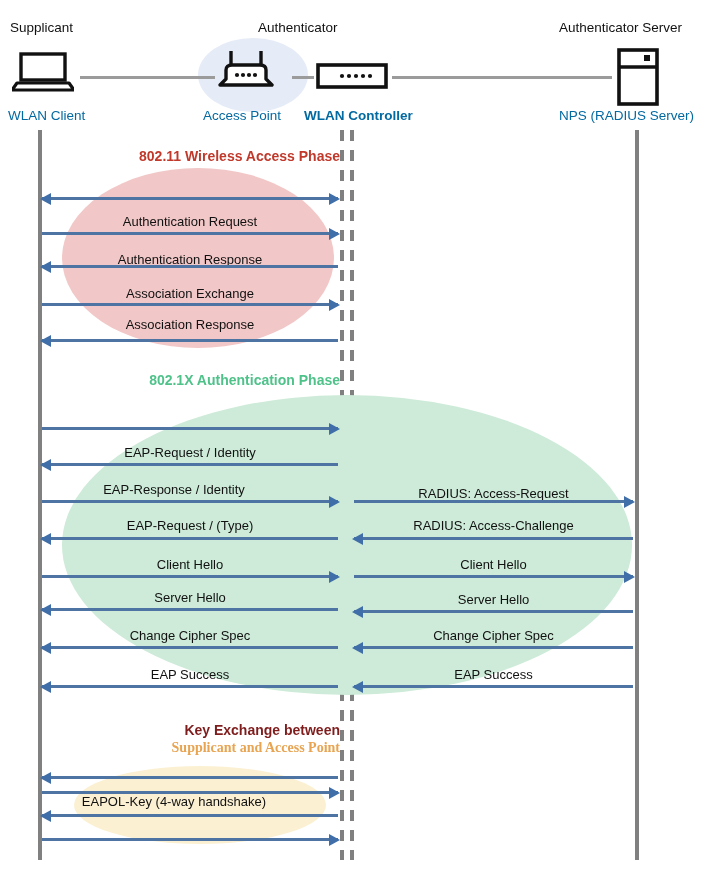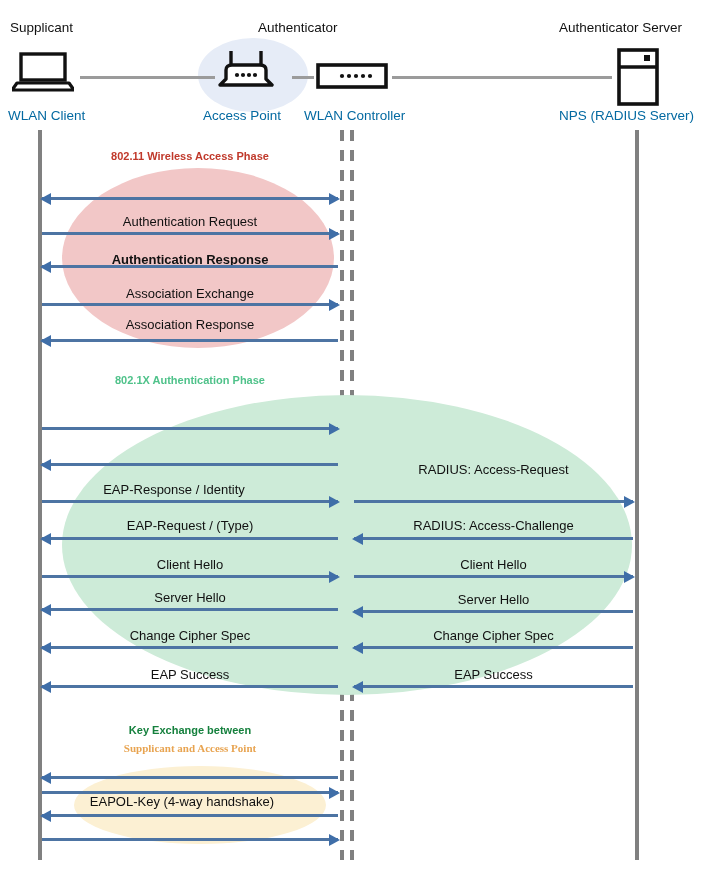--- a/index.html
+++ b/index.html
@@ -24,21 +24,21 @@
   .lifeline-dash{position:absolute;width:4px;
       background:repeating-linear-gradient(to bottom,#808080 0 11px,transparent 11px 20px);}
 
   
   .ell{position:absolute;border-radius:50%;}
   .ell-pink{background:#f2c7c7;}
   .ell-green{background:#cdebd8;}
   .ell-yellow{background:#fcf0d3;}
 
   
-  .phase-head{position:absolute;font-size:11px;font-weight:bold;text-align:center;
+  .phase-head{position:absolute;font-size:14px;font-weight:bold;text-align:right;
               white-space:nowrap;line-height:18px;}
 
   
   .arrow{position:absolute;height:3px;background:#4d74a3;}
   .ah{position:absolute;width:0;height:0;}
   .ah-r{border-top:6px solid transparent;border-bottom:6px solid transparent;
         border-left:11px solid #3f6ea8;}
   .ah-l{border-top:6px solid transparent;border-bottom:6px solid transparent;
         border-right:11px solid #3f6ea8;}
 
@@ -88,21 +88,21 @@
       <rect x="2" y="3" width="68" height="22" fill="#fff" stroke="#111" stroke-width="3.6"></rect>
       <g fill="#111">
         <circle cx="26" cy="14" r="2.1"></circle>
           <circle cx="33" cy="14" r="2.1"></circle>
         <circle cx="40" cy="14" r="2.1"></circle>
           <circle cx="47" cy="14" r="2.1"></circle>
         <circle cx="54" cy="14" r="2.1"></circle>
       </g>
     </svg>
   </div>
-  <div class="node-label" style="left:304px;top:108px;">WLAN Controller</div>
+  <div class="node-label" style="left:304px;top:108px;font-weight:bold;">WLAN Controller</div>
 
   <div class="icon" style="left:616px;top:48px;">
     <svg width="44" height="58" viewBox="0 0 44 58">
       <rect x="3" y="2" width="38" height="54" fill="#fff" stroke="#111" stroke-width="3.6"></rect>
       <line x1="3" y1="19" x2="41" y2="19" stroke="#111" stroke-width="3.6"></line>
       <rect x="28" y="7" width="6" height="6" fill="#111"></rect>
     </svg>
   </div>
   <div class="node-label" style="left:559px;top:108px;">NPS (RADIUS Server)</div>
 
@@ -110,46 +110,47 @@
   <div class="lifeline-dash" style="left:340px;top:130px;height:730px;"></div>
   <div class="lifeline-dash" style="left:350px;top:130px;height:730px;"></div>
   <div class="lifeline-solid" style="left:635px;top:130px;height:730px;"></div>
 
   <div class="ell ell-pink" style="left:62px;top:168px;width:272px;height:180px;"></div>
   <div class="ell ell-green" style="left:62px;top:395px;width:570px;height:300px;"></div>
   <div class="ell ell-yellow" style="left:74px;top:766px;width:252px;height:78px;"></div>
 
   <div class="phase-head" style="left:40px;top:147px;width:300px;color:#c0392b;">802.11 Wireless Access Phase</div>
   <div class="phase-head" style="left:40px;top:371px;width:300px;color:#4fc28a;">802.1X Authentication Phase</div>
-  <div class="phase-head" style="left:40px;top:721px;width:300px;color:#15803d;">Key Exchange between</div>
+  <div class="phase-head" style="left:40px;top:721px;width:300px;color:#7f1d1d;">Key Exchange between</div>
   <div class="phase-head" style="left:40px;top:739px;width:300px;color:#e8a451;font-family:Liberation Serif, serif;">Supplicant and Access Point</div>
 
   <div class="arrow" style="left:42px;top:197px;width:296px;"></div>
   <div class="ah ah-l" style="left:40px;top:193px;"></div>
   <div class="ah ah-r" style="left:329px;top:193px;"></div>
 
   <div class="msg" style="left:40px;top:214px;width:300px;">Authentication Request</div>
   <div class="arrow" style="left:42px;top:232px;width:296px;"></div>
   <div class="ah ah-r" style="left:329px;top:228px;"></div>
 
-  <div class="msg" style="left:40px;top:252px;width:300px;font-weight:bold;">Authentication Response</div>
+  <div class="msg" style="left:40px;top:252px;width:300px;">Authentication Response</div>
   <div class="arrow" style="left:42px;top:265px;width:296px;"></div>
   <div class="ah ah-l" style="left:40px;top:261px;"></div>
 
   <div class="msg" style="left:40px;top:286px;width:300px;">Association Exchange</div>
   <div class="arrow" style="left:42px;top:303px;width:296px;"></div>
   <div class="ah ah-r" style="left:329px;top:299px;"></div>
 
   <div class="msg" style="left:40px;top:317px;width:300px;">Association Response</div>
   <div class="arrow" style="left:42px;top:339px;width:296px;"></div>
   <div class="ah ah-l" style="left:40px;top:335px;"></div>
 
   <div class="arrow" style="left:42px;top:427px;width:296px;"></div>
   <div class="ah ah-r" style="left:329px;top:423px;"></div>
 
+  <div class="msg" style="left:40px;top:445px;width:300px;">EAP-Request / Identity</div>
   <div class="arrow" style="left:42px;top:463px;width:296px;"></div>
   <div class="ah ah-l" style="left:40px;top:459px;"></div>
 
   <div class="msg" style="left:24px;top:482px;width:300px;">EAP-Response / Identity</div>
   <div class="arrow" style="left:42px;top:500px;width:296px;"></div>
   <div class="ah ah-r" style="left:329px;top:496px;"></div>
 
   <div class="msg" style="left:40px;top:518px;width:300px;">EAP-Request / (Type)</div>
   <div class="arrow" style="left:42px;top:537px;width:296px;"></div>
   <div class="ah ah-l" style="left:40px;top:533px;"></div>
@@ -169,29 +170,29 @@
   <div class="msg" style="left:40px;top:667px;width:300px;">EAP Success</div>
   <div class="arrow" style="left:42px;top:685px;width:296px;"></div>
   <div class="ah ah-l" style="left:40px;top:681px;"></div>
 
   <div class="arrow" style="left:42px;top:776px;width:296px;"></div>
   <div class="ah ah-l" style="left:40px;top:772px;"></div>
 
   <div class="arrow" style="left:42px;top:791px;width:296px;"></div>
   <div class="ah ah-r" style="left:329px;top:787px;"></div>
 
-  <div class="msg" style="left:32px;top:794px;width:300px;">EAPOL-Key (4-way handshake)</div>
+  <div class="msg" style="left:24px;top:794px;width:300px;">EAPOL-Key (4-way handshake)</div>
 
   <div class="arrow" style="left:42px;top:814px;width:296px;"></div>
   <div class="ah ah-l" style="left:40px;top:810px;"></div>
 
   <div class="arrow" style="left:42px;top:838px;width:296px;"></div>
   <div class="ah ah-r" style="left:329px;top:834px;"></div>
 
-  <div class="msg" style="left:352px;top:462px;width:283px;">RADIUS: Access-Request</div>
+  <div class="msg" style="left:352px;top:486px;width:283px;">RADIUS: Access-Request</div>
   <div class="arrow" style="left:354px;top:500px;width:279px;"></div>
   <div class="ah ah-r" style="left:624px;top:496px;"></div>
 
   <div class="msg" style="left:352px;top:518px;width:283px;">RADIUS: Access-Challenge</div>
   <div class="arrow" style="left:354px;top:537px;width:279px;"></div>
   <div class="ah ah-l" style="left:352px;top:533px;"></div>
 
   <div class="msg" style="left:352px;top:557px;width:283px;">Client Hello</div>
   <div class="arrow" style="left:354px;top:575px;width:279px;"></div>
   <div class="ah ah-r" style="left:624px;top:571px;"></div>

